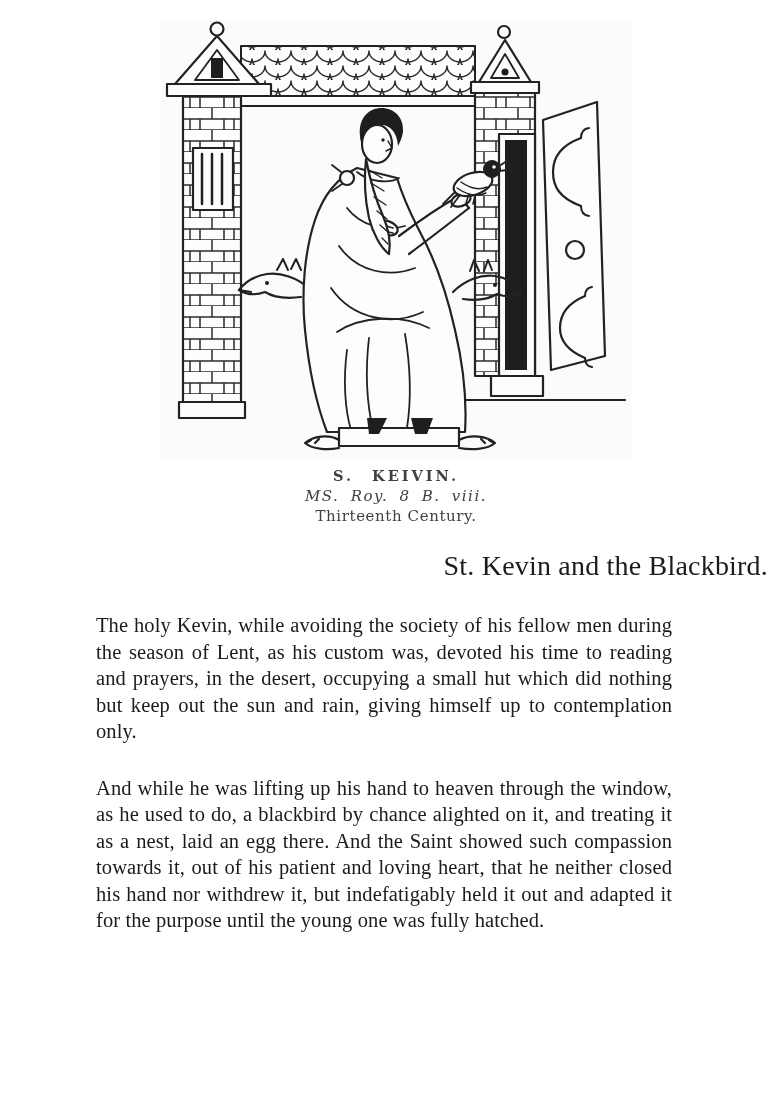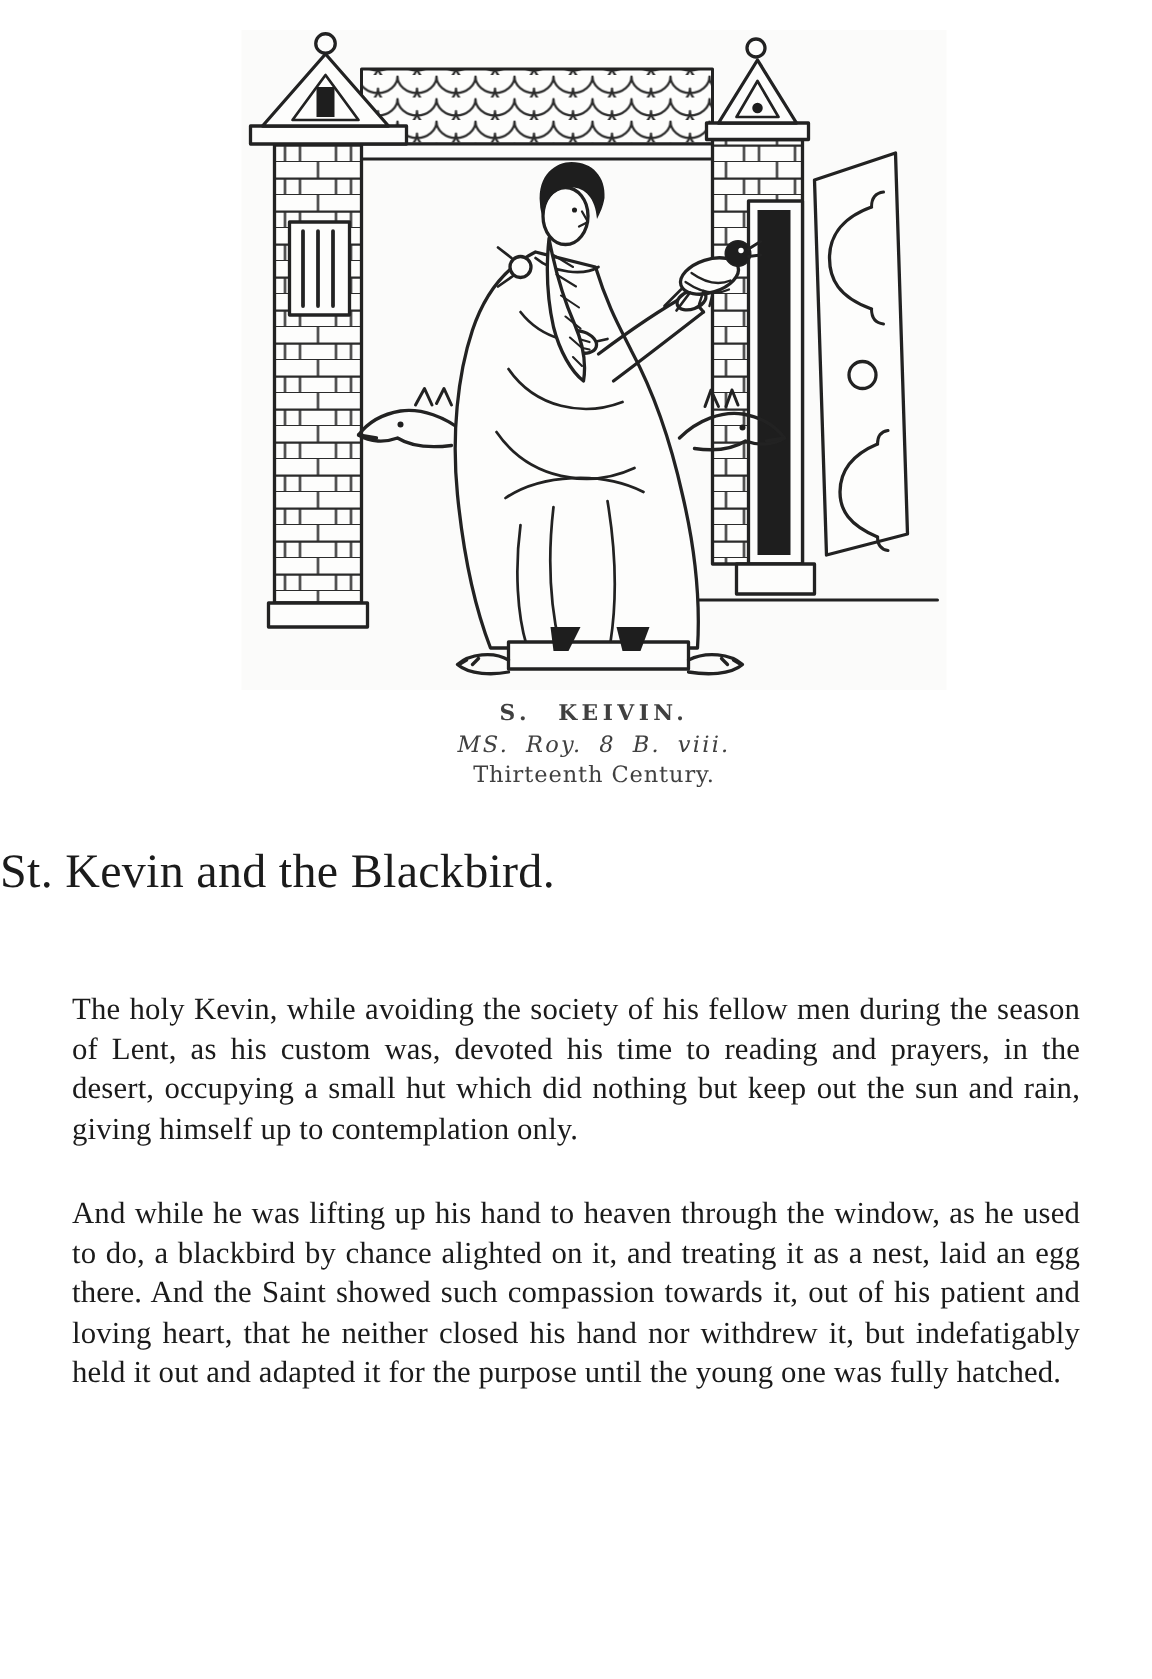--- a/index.html
+++ b/index.html
@@ -7,24 +7,24 @@
     width:768px; height:1119px; background:#ffffff; overflow:hidden;
     font-family:"Liberation Serif", serif; color:#1b1b1b; position:relative;
   }
   .figure { width:470px; margin:20px auto 0; position:relative; left:12px; text-align:center; }
   .figure svg { display:block; margin:0 auto; background:#fbfbfa; }
   .fig-caption { margin-top:6px; color:#404040; font-family:"DejaVu Serif", serif; }
   .cap1 { font-size:14.5px; font-weight:bold; letter-spacing:3px; word-spacing:10px; line-height:20px; }
   .cap2 { font-size:15px; font-style:italic; letter-spacing:1.5px; word-spacing:5px; line-height:20px; }
   .cap3 { font-size:15px; letter-spacing:0.6px; line-height:20px; }
   .article-title {
-    margin:32px 0 0; text-align:left; font-weight:normal;
-    font-size:32px; line-height:44px; letter-spacing:0.2px;
+    margin:18px 0 0; text-align:right; font-weight:normal;
+    font-size:28px; line-height:44px; letter-spacing:0.2px;
   }
-  .body-text { margin-top:58px; padding:0 48px; }
+  .body-text { margin-top:24px; padding:0 96px; }
   .body-text p {
     margin:0; font-size:20.5px; line-height:26.5px;
     text-align:justify; letter-spacing:0.1px;
   }
   .body-text p + p { margin-top:30px; }
 </style>
 </head>
 <body>
 
 <div class="page">

